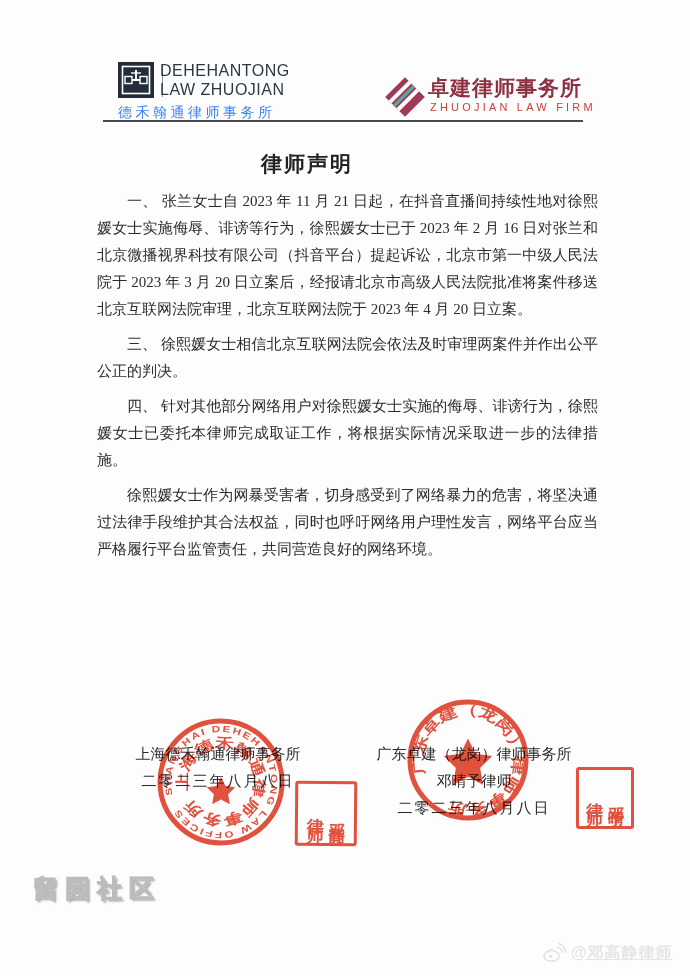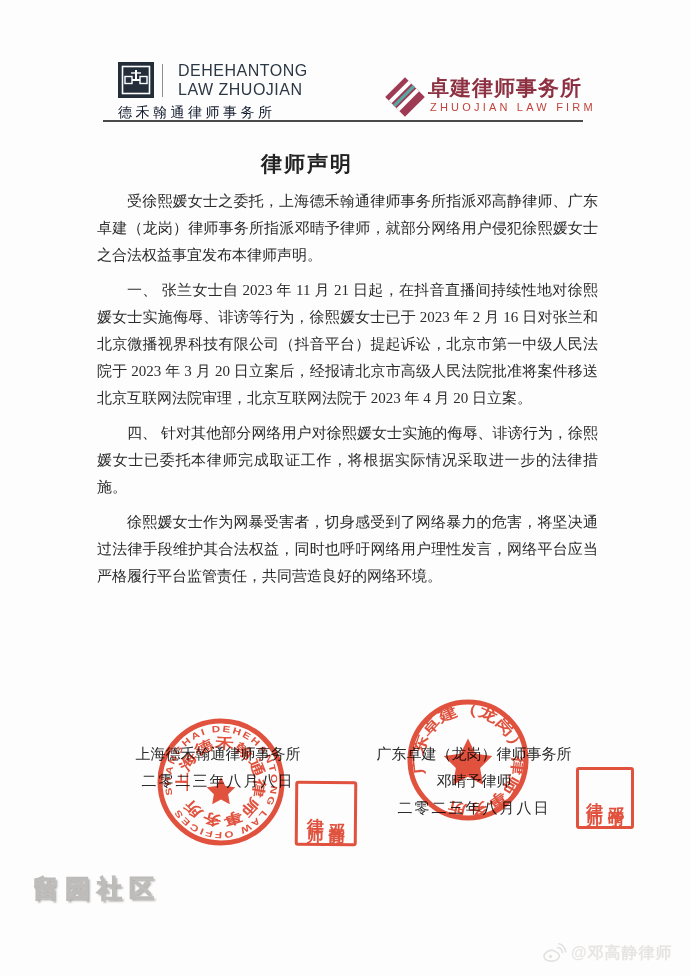--- a/index.html
+++ b/index.html
@@ -8,24 +8,24 @@
     background:#fdfdfd;
     font-family:"Liberation Serif","DejaVu Serif",serif;
     color:#2b2b2b;
   }
   .abs{position:absolute;}
 
   
   .hdr-left{left:118px;top:60px;width:210px;}
   .dth-logo{position:absolute;left:0;top:2px;width:36px;height:36px;}
   .dth-div{position:absolute;left:44px;top:4px;width:1px;height:33px;background:#8a8f96;}
-  .dth-en{position:absolute;left:60px;top:1px;color:#2c3845;
+  .dth-en{position:absolute;left:42px;top:1px;color:#2c3845;
           font-family:"Liberation Sans",sans-serif;line-height:19px;font-size:16px;letter-spacing:.5px;}
   .dth-cn{position:absolute;left:0;top:44px;width:230px;font-size:14px;letter-spacing:3.5px;
-          color:#0f172a;font-family:Liberation Serif, serif;white-space:nowrap;}
+          color:#3b82f6;font-family:Liberation Serif, serif;white-space:nowrap;}
   .hdr-rule{left:103px;top:120px;width:480px;height:2px;background:#4a4a4a;}
   .hdr-right{left:384px;top:74px;width:210px;}
   .zj-diamond{position:absolute;left:0;top:2px;width:42px;height:42px;}
   .zj-cn{position:absolute;left:44px;top:0px;font-size:21px;font-weight:bold;color:#8d3142;
          letter-spacing:1px;white-space:nowrap;}
   .zj-en{position:absolute;left:46px;top:27px;font-size:11px;color:#c4423a;letter-spacing:3.2px;
          font-family:"Liberation Sans",sans-serif;white-space:nowrap;}
 
   
   .doc-title{left:0;top:150px;width:614px;text-align:center;font-size:21px;font-weight:bold;
@@ -51,21 +51,21 @@
   .sq-col{writing-mode:vertical-rl;text-orientation:upright;line-height:1;}
   .sq-title{font-size:17px;letter-spacing:9px;}
   .sq-name{font-size:16px;letter-spacing:2px;}
 
   
   .wm-left{left:33px;top:872px;font-family:"Liberation Sans",sans-serif;font-weight:bold;
            color:#fbfbfb;-webkit-text-stroke:1px #bdbcba;text-shadow:2px 2px 2px #a9a8a6;}
   .wm-left .l1{font-size:25px;letter-spacing:7px;}
   .wm-left .l2{font-size:19px;letter-spacing:1px;margin-top:2px;}
   .wm-right{left:541px;top:942px;display:flex;align-items:center;gap:4px;color:#e7e5e3;
-            font-size:16px;font-family:"Liberation Sans",sans-serif;font-weight:bold;letter-spacing:1px;}
+            font-size:16px;font-family:"Liberation Sans",sans-serif;font-weight:bold;letter-spacing:1px;text-decoration:underline;}
 </style>
 </head>
 <body>
 
 <div class="abs hdr-left">
   <svg class="dth-logo" viewBox="0 0 36 36">
     <rect x="0" y="0" width="36" height="36" fill="#232e3a"></rect>
     <rect x="4.5" y="4.5" width="27" height="27" fill="none" stroke="#ffffff" stroke-width="1.6"></rect>
     <line x1="8" y1="18" x2="28" y2="18" stroke="#ffffff" stroke-width="2"></line>
     <line x1="18" y1="8" x2="18" y2="18" stroke="#ffffff" stroke-width="2"></line>
@@ -92,22 +92,22 @@
       <rect x="23" y="7" width="4" height="28" fill="#ffffff"></rect>
     </g>
   </svg>
   <div class="zj-cn">卓建律师事务所</div>
   <div class="zj-en">ZHUOJIAN LAW FIRM</div>
 </div>
 
 <div class="abs doc-title">律师声明</div>
 
 <div class="abs doc-body">
-  <p>受徐熙媛女士之委托，上海德禾翰通律师事务所指派邓高静律师、广东卓建（龙岗）律师事务所指派邓晴予律师，就部分网络用户侵犯徐熙媛女士之合法权益事宜发布本律师声明。</p>
   <p>一、 张兰女士自 2023 年 11 月 21 日起，在抖音直播间持续性地对徐熙媛女士实施侮辱、诽谤等行为，徐熙媛女士已于 2023 年 2 月 16 日对张兰和北京微播视界科技有限公司（抖音平台）提起诉讼，北京市第一中级人民法院于 2023 年 3 月 20 日立案后，经报请北京市高级人民法院批准将案件移送北京互联网法院审理，北京互联网法院于 2023 年 4 月 20 日立案。</p>
+  <p>三、 徐熙媛女士相信北京互联网法院会依法及时审理两案件并作出公平公正的判决。</p>
   <p>四、 针对其他部分网络用户对徐熙媛女士实施的侮辱、诽谤行为，徐熙媛女士已委托本律师完成取证工作，将根据实际情况采取进一步的法律措施。</p>
   <p>徐熙媛女士作为网暴受害者，切身感受到了网络暴力的危害，将坚决通过法律手段维护其合法权益，同时也呼吁网络用户理性发言，网络平台应当严格履行平台监管责任，共同营造良好的网络环境。</p>
 </div>
 
 <div class="abs sig sig-left">
   <div>上海德禾翰通律师事务所</div>
   <div class="date">二零二三年八月八日</div>
 </div>
 
 <div class="abs sig sig-right">

